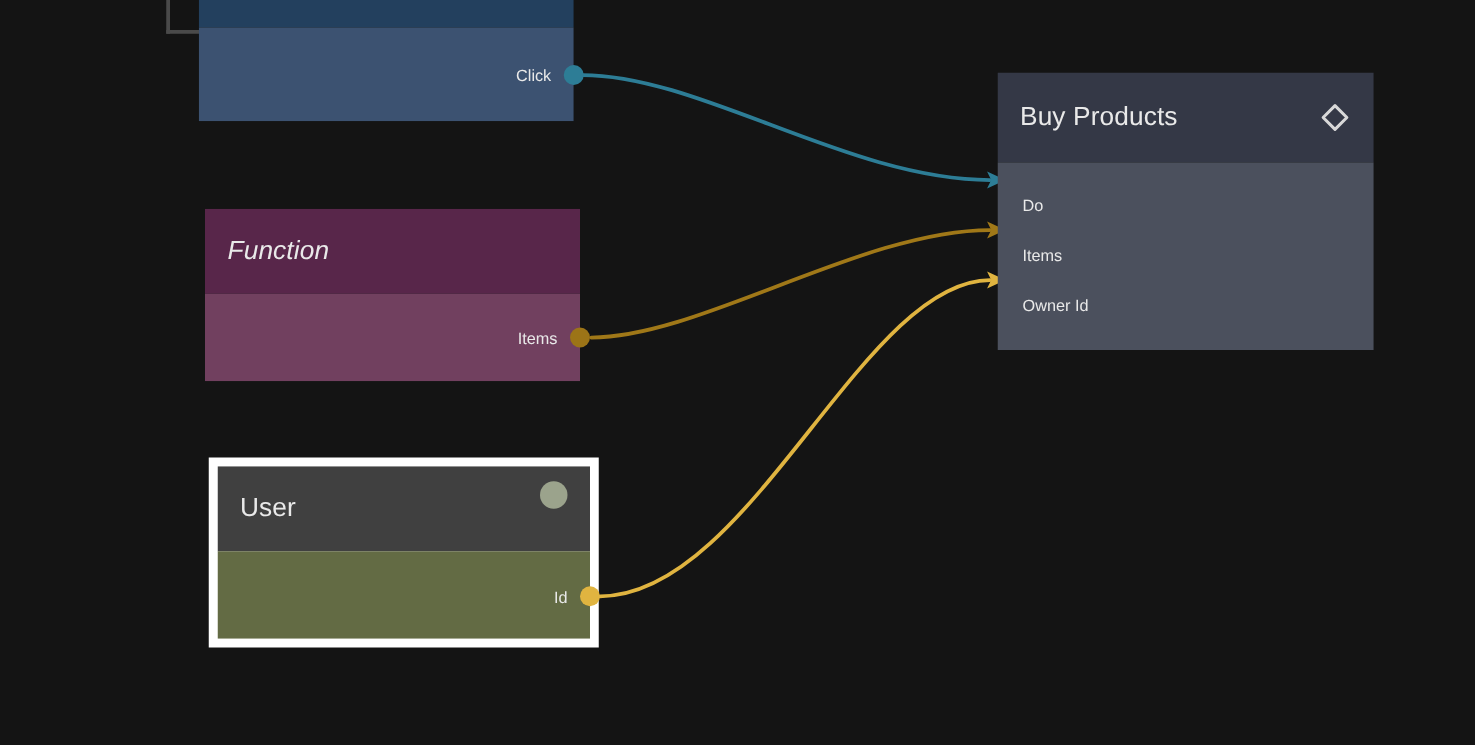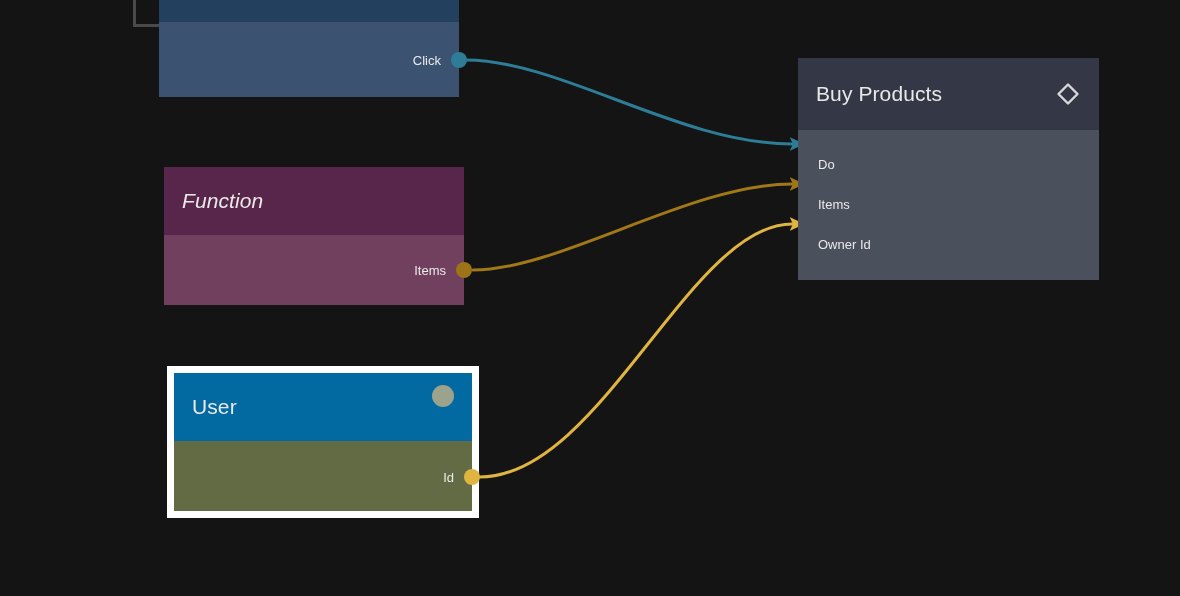--- a/index.html
+++ b/index.html
@@ -149,21 +149,21 @@
           <div class="node-body" style="background: rgb(113, 64, 95); height: 70px;"></div>
         </div>
         <div class="port-row out" style="top: 91px; height: 24px;">
           <span>Items</span>
         </div>
         <div class="port-dot" style="width: 16px; height: 16px; background: rgb(156, 116, 23); left: 292px; top: 95px;"></div>
       </div>
       <div class="node" style="left: 174px; top: 373px; width: 298px; height: 138px;">
         <div class="white-frame" style="left: -7px; top: -7px; width: 312px; height: 152px; background: rgb(255, 255, 255);"></div>
         <div class="node-inner">
-          <div class="node-header" style="background: #0369a1; height: 68px;">
+          <div class="node-header" style="background: #404040; height: 68px;">
             <span class="node-title">User</span>
             <div class="header-circle" style="width: 22px; height: 22px; background: rgb(155, 163, 140); margin-top: -22px;"></div>
           </div>
           <div class="node-body" style="background: rgb(99, 107, 68); height: 70px;"></div>
         </div>
         <div class="port-row out" style="top: 92px; height: 24px; text-align: center;">
           <span>Id</span>
         </div>
         <div class="port-dot" style="width: 16px; height: 16px; background: rgb(224, 180, 64); left: 290px; top: 96px;"></div>
       </div>

